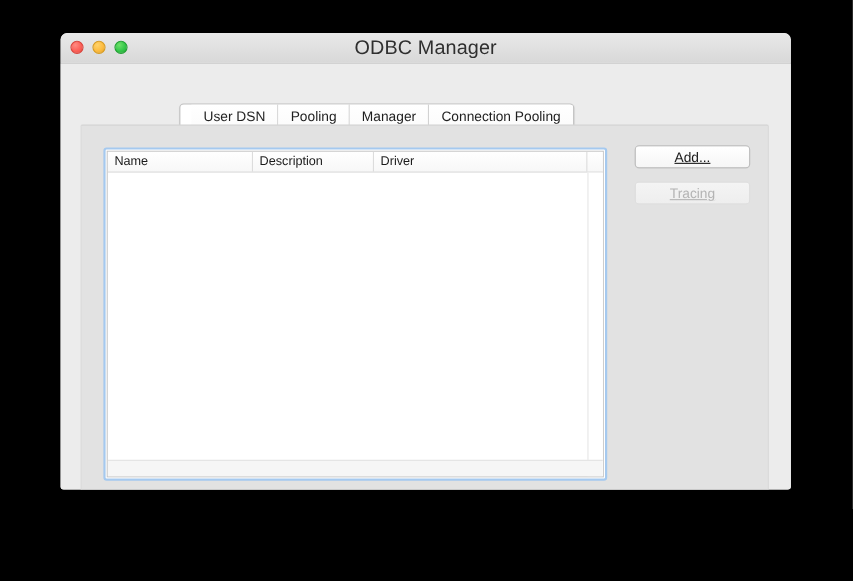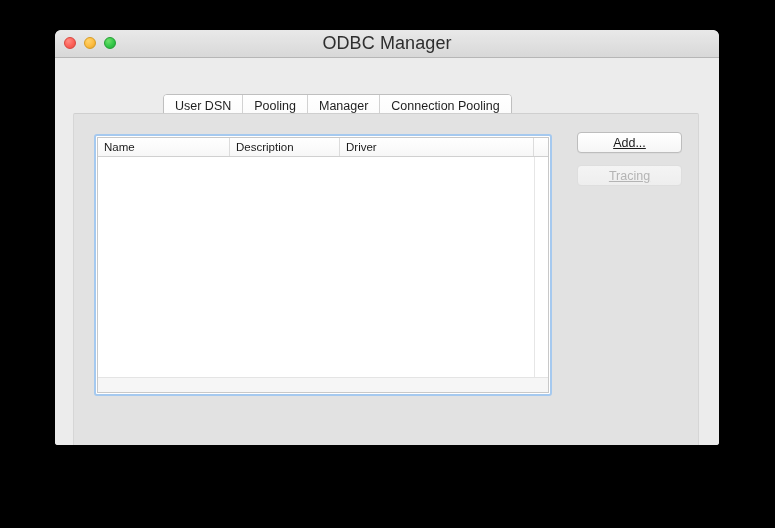--- a/index.html
+++ b/index.html
@@ -93,20 +93,21 @@
     position: absolute;
     left: 108px;
     top: 36px;
     height: 22px;
     display: flex;
     border: 1px solid #bfbfbf;
     border-radius: 4px;
     overflow: hidden;
     background: #ffffff;
     box-shadow: 0 1px 1px rgba(0,0,0,0.07);
+    padding-left: 10px;
   }
   .tab {
     display: flex;
     align-items: center;
     justify-content: center;
     padding: 0 11px;
     font-size: 12.5px;
     color: #1f1f1f;
     background: linear-gradient(to bottom, #ffffff 0%, #fbfbfb 100%);
     border-right: 1px solid #d2d2d2;
@@ -135,21 +136,21 @@
     border-radius: 2px;
     box-sizing: border-box;
   }
 
   
   #table-focus {
     position: absolute;
     left: 20px;
     top: 20px;
     width: 458px;
-    height: 262px;
+    height: 303px;
     box-sizing: border-box;
     border: 2px solid #a5c9ef;
     border-radius: 3px;
     background: #ffffff;
     padding: 1px;
   }
   #table-view {
     position: relative;
     width: 100%;
     height: 100%;

